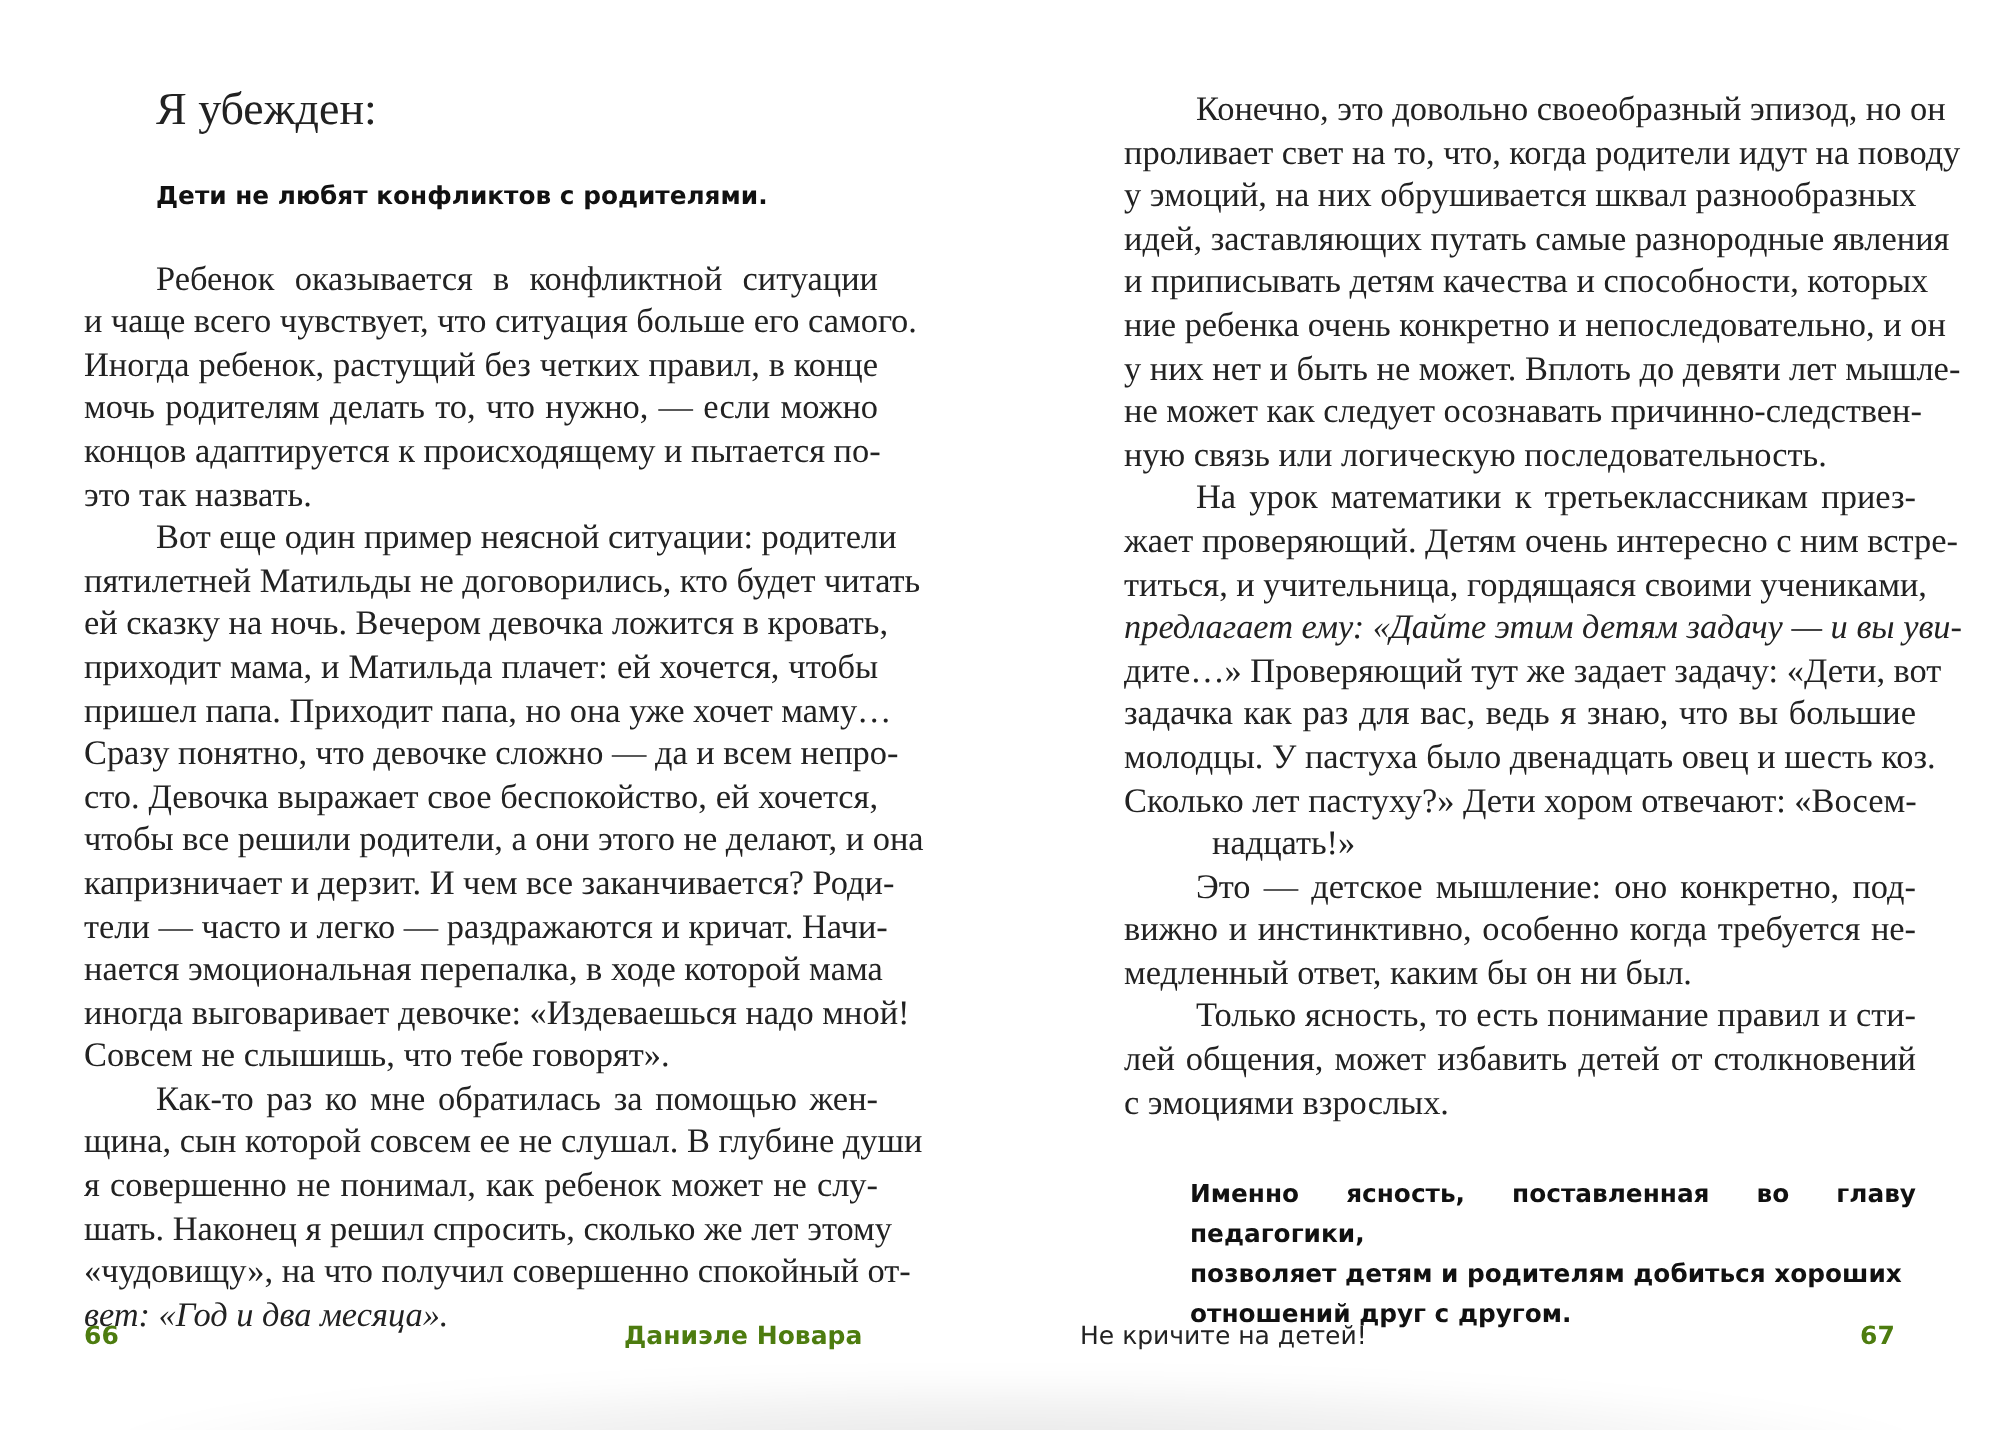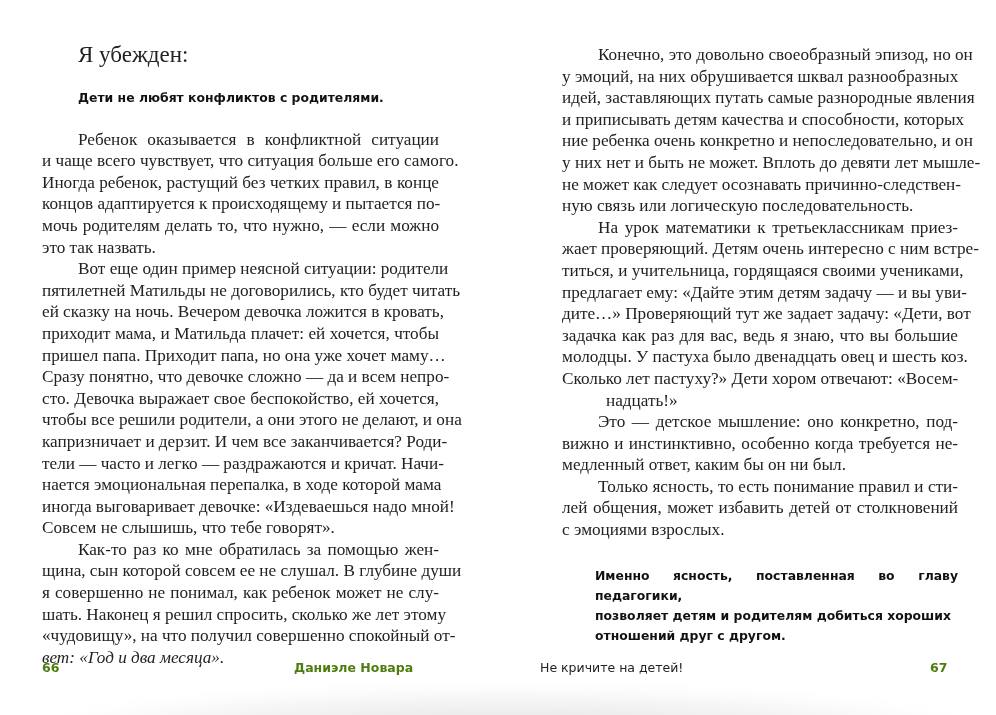--- a/index.html
+++ b/index.html
@@ -94,41 +94,41 @@
       position: absolute;
       top: 660px;
       font-family: "DejaVu Sans", "Liberation Sans", sans-serif;
       font-size: 12.5px;
       color: #4d7c0f;
     }
     .footer.bold { font-weight: bold; }
     .footer.regular { font-weight: normal; color: #222; }
 
     .left .page-num { left: 42px; }
-    .left .running-head { left: 294px; }
+    .left .running-head { left: 312px; }
     .right .running-head { left: 42px; }
     .right .page-num { left: 432px; }
   </style>
 </head>
 <body>
 
 <div class="spread">
   <div class="shadow"></div>
 
   <div class="page left">
     <div class="column">
       <p class="lead">Я убежден:</p>
       <div class="bold-statement">Дети не любят конфликтов с родителями.</div>
       <div class="after-bold" id="left-paras">
           <div class="para">
             <span class="ln" style="text-indent: 36px;">Ребенок оказывается в конфликтной ситуации</span>
             <span class="ln" style="text-indent: 0px;">и чаще всего чувствует, что ситуация больше его самого.</span>
             <span class="ln" style="text-indent: 0px;">Иногда ребенок, растущий без четких правил, в конце</span>
+            <span class="ln" style="text-indent: 0px;">мочь родителям делать то, что нужно, — если можно</span>
             <span class="ln" style="text-indent: 0px;">концов адаптируется к происходящему и пытается по-</span>
-            <span class="ln" style="text-indent: 0px;">мочь родителям делать то, что нужно, — если можно</span>
             <span class="ln last" style="text-indent: 0px;">это так назвать.</span>
           </div>
           <div class="para">
             <span class="ln" style="text-indent: 36px;">Вот еще один пример неясной ситуации: родители</span>
             <span class="ln" style="text-indent: 0px;">пятилетней Матильды не договорились, кто будет читать</span>
             <span class="ln" style="text-indent: 0px;">ей сказку на ночь. Вечером девочка ложится в кровать,</span>
             <span class="ln" style="text-indent: 0px;">приходит мама, и Матильда плачет: ей хочется, чтобы</span>
             <span class="ln" style="text-indent: 0px;">пришел папа. Приходит папа, но она уже хочет маму…</span>
             <span class="ln" style="text-indent: 0px;">Сразу понятно, что девочке сложно — да и всем непро-</span>
             <span class="ln" style="text-indent: 0px;">сто. Девочка выражает свое беспокойство, ей хочется,</span>
@@ -151,33 +151,34 @@
     </div>
     <div class="footer bold page-num">66</div>
     <div class="footer bold running-head">Даниэле Новара</div>
   </div>
 
   <div class="page right">
     <div class="column">
       <div id="right-paras">
           <div class="para">
             <span class="ln" style="text-indent: 36px;">Конечно, это довольно своеобразный эпизод, но он</span>
+            <span class="ln" style="text-indent: 0px;">проливает свет на то, что, когда родители идут на поводу</span>
             <span class="ln" style="text-indent: 0px;">у эмоций, на них обрушивается шквал разнообразных</span>
             <span class="ln" style="text-indent: 0px;">идей, заставляющих путать самые разнородные явления</span>
             <span class="ln" style="text-indent: 0px;">и приписывать детям качества и способности, которых</span>
             <span class="ln" style="text-indent: 0px;">ние ребенка очень конкретно и непоследовательно, и он</span>
             <span class="ln" style="text-indent: 0px;">у них нет и быть не может. Вплоть до девяти лет мышле-</span>
             <span class="ln" style="text-indent: 0px;">не может как следует осознавать причинно-следствен-</span>
             <span class="ln last" style="text-indent: 0px;">ную связь или логическую последовательность.</span>
           </div>
           <div class="para">
             <span class="ln" style="text-indent: 36px;">На урок математики к третьеклассникам приез-</span>
             <span class="ln" style="text-indent: 0px;">жает проверяющий. Детям очень интересно с ним встре-</span>
             <span class="ln" style="text-indent: 0px;">титься, и учительница, гордящаяся своими учениками,</span>
-            <span class="ln" style="text-indent: 0px;">предлагает ему: «Дайте этим детям задачу — и вы уви-</span>
+            <span class="ln" style="text-indent: 0px; font-style: italic;">предлагает ему: «Дайте этим детям задачу — и вы уви-</span>
             <span class="ln" style="text-indent: 0px;">дите…» Проверяющий тут же задает задачу: «Дети, вот</span>
             <span class="ln" style="text-indent: 0px;">задачка как раз для вас, ведь я знаю, что вы большие</span>
             <span class="ln" style="text-indent: 0px;">молодцы. У пастуха было двенадцать овец и шесть коз.</span>
             <span class="ln" style="text-indent: 0px;">Сколько лет пастуху?» Дети хором отвечают: «Восем-</span>
             <span class="ln last" style="text-indent: 0px; margin-left: 44px;">надцать!»</span>
           </div>
           <div class="para">
             <span class="ln" style="text-indent: 36px;">Это — детское мышление: оно конкретно, под-</span>
             <span class="ln" style="text-indent: 0px;">вижно и инстинктивно, особенно когда требуется не-</span>
             <span class="ln last" style="text-indent: 0px;">медленный ответ, каким бы он ни был.</span>

